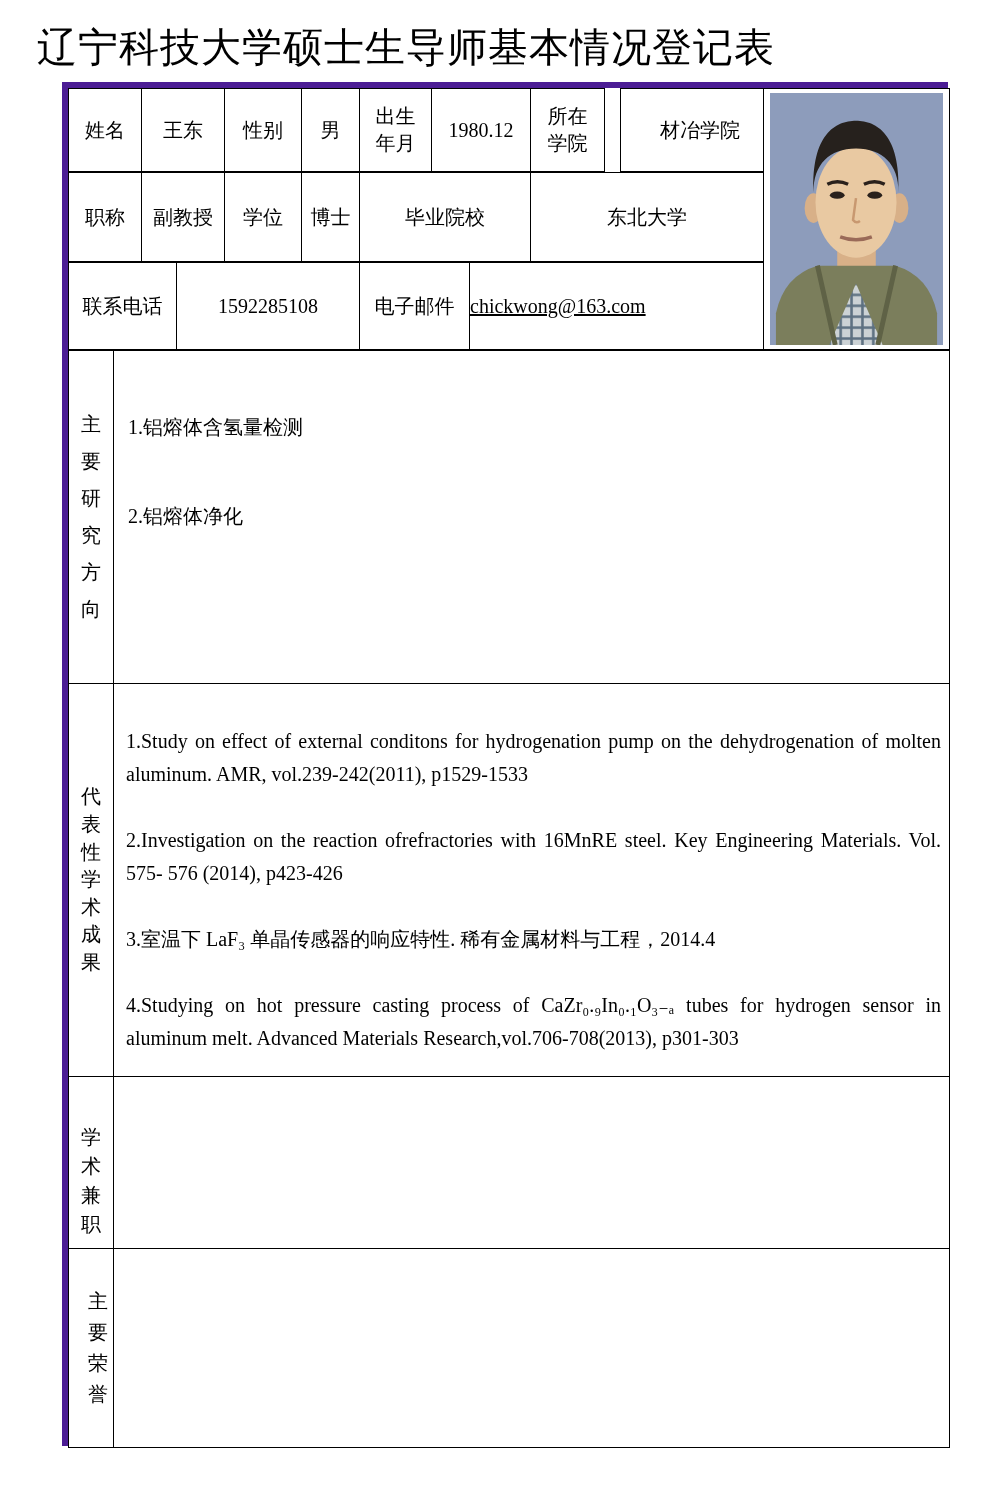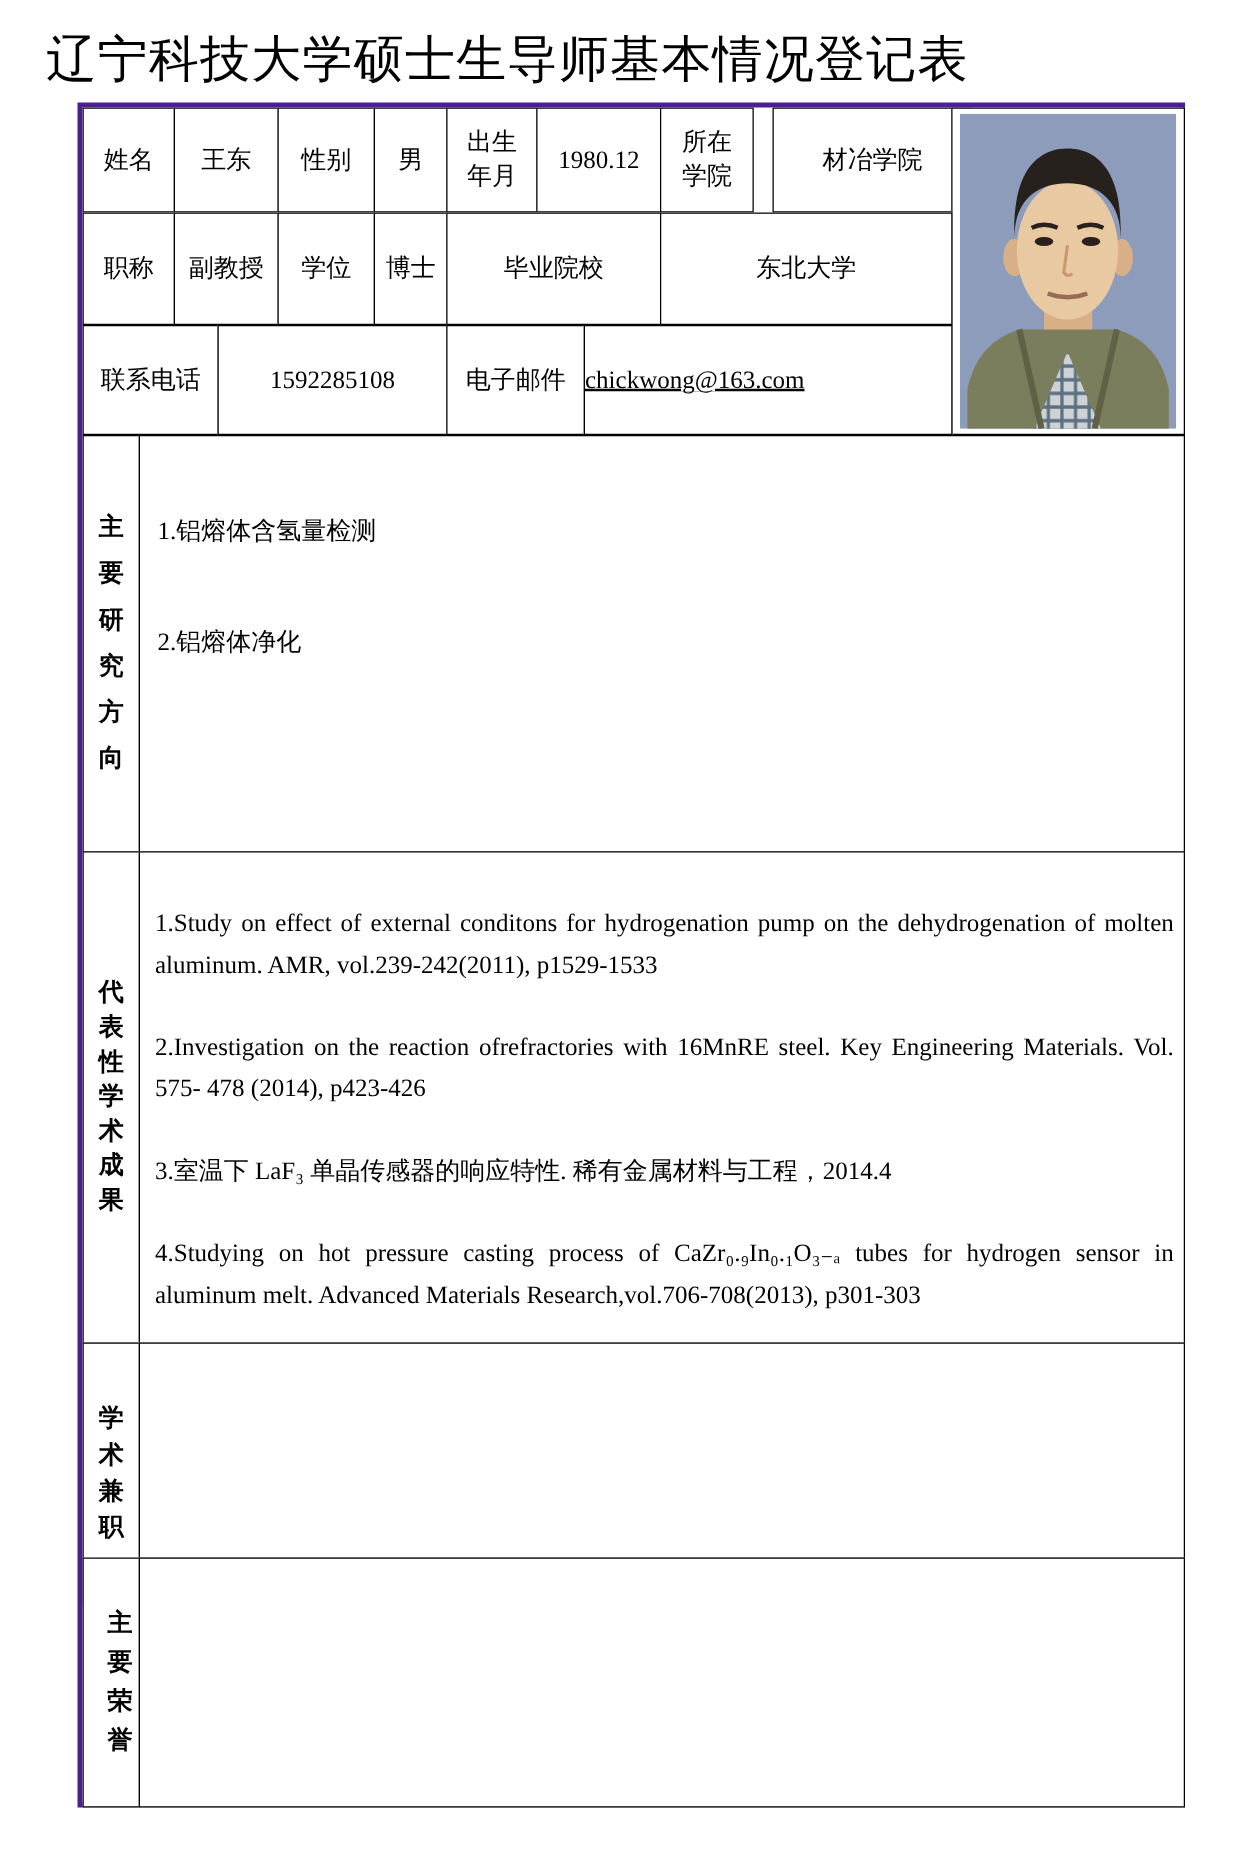--- a/index.html
+++ b/index.html
@@ -12,39 +12,39 @@
   .page { position: relative; width: 1000px; height: 1500px; overflow: hidden; }
 
   .doc-title {
     position: absolute; left: 0; top: 20px; width: 812px;
     text-align: center; font-size: 40px; font-weight: normal; letter-spacing: 1px;
   }
 
   .form-table {
     position: absolute; left: 62px; top: 82px;
     width: 886px; height: 1364px;
-    border: 4px solid #4c1d95;
+    border: 6px solid #4c1d95;
   }
   .cell {
     position: absolute;
     border: 1px solid #000;
     font-size: 20px;
     display: flex; align-items: center; justify-content: center;
     text-align: center;
     background: #fff;
     line-height: 1.35;
     white-space: pre-line;
   }
   .cell.left { justify-content: flex-start; text-align: left; }
   .cell.block { display: block; text-align: left; }
 
   .vlabel-cell { }
   .vlabel {
     display: inline-block; width: 1.1em;
-    word-break: break-all;  font-weight: bold;
+    word-break: break-all; 
   }
   .vl-research   { line-height: 1.85; }
   .vl-achieve    { line-height: 1.38; }
   .vl-positions  { line-height: 1.45; }
   .vl-honors     { line-height: 1.55; margin-left: 14px; }
 
   .research-content { padding: 36px 10px 0 14px; font-size: 20px; }
   .research-content p { margin: 0 0 35px 0; }
 
   .pub-content { padding: 8px 8px 0 12px; font-size: 20px; line-height: 33px; }
@@ -133,21 +133,21 @@
     <div class="cell block research-content" style="left:45px;top:262px;width:837px;height:334px">
       <p>1.铝熔体含氢量检测</p>
       <p>2.铝熔体净化</p>
     </div>
 
     <div class="cell vlabel-cell" style="left:0;top:595px;width:46px;height:394px">
       <span class="vlabel vl-achieve">代表性学术成果</span>
     </div>
     <div class="cell block pub-content" style="left:45px;top:595px;width:837px;height:394px">
       <p class="pub-item">1.Study on effect of external conditons for hydrogenation pump on the dehydrogenation of molten aluminum. AMR, vol.239-242(2011), p1529-1533</p>
-      <p class="pub-item">2.Investigation on the reaction ofrefractories with 16MnRE steel. Key Engineering Materials. Vol. 575- 478 (2014), p423-426</p>
+      <p class="pub-item">2.Investigation on the reaction ofrefractories with 16MnRE steel. Key Engineering Materials. Vol. 575- 576 (2014), p423-426</p>
       <p class="pub-item">3.室温下 LaF₃ 单晶传感器的响应特性. 稀有金属材料与工程，2014.4</p>
       <p class="pub-item">4.Studying on hot pressure casting process of CaZr₀.₉In₀.₁O₃₋ₐ tubes for hydrogen sensor in aluminum melt. Advanced Materials Research,vol.706-708(2013), p301-303</p>
     </div>
 
     <div class="cell vlabel-cell" style="left:0;top:988px;width:46px;height:210px">
       <span class="vlabel vl-positions">学术兼职</span>
     </div>
     <div class="cell block" style="left:45px;top:988px;width:837px;height:173px"></div>
 
     <div class="cell vlabel-cell" style="left:0;top:1160px;width:46px;height:200px">

